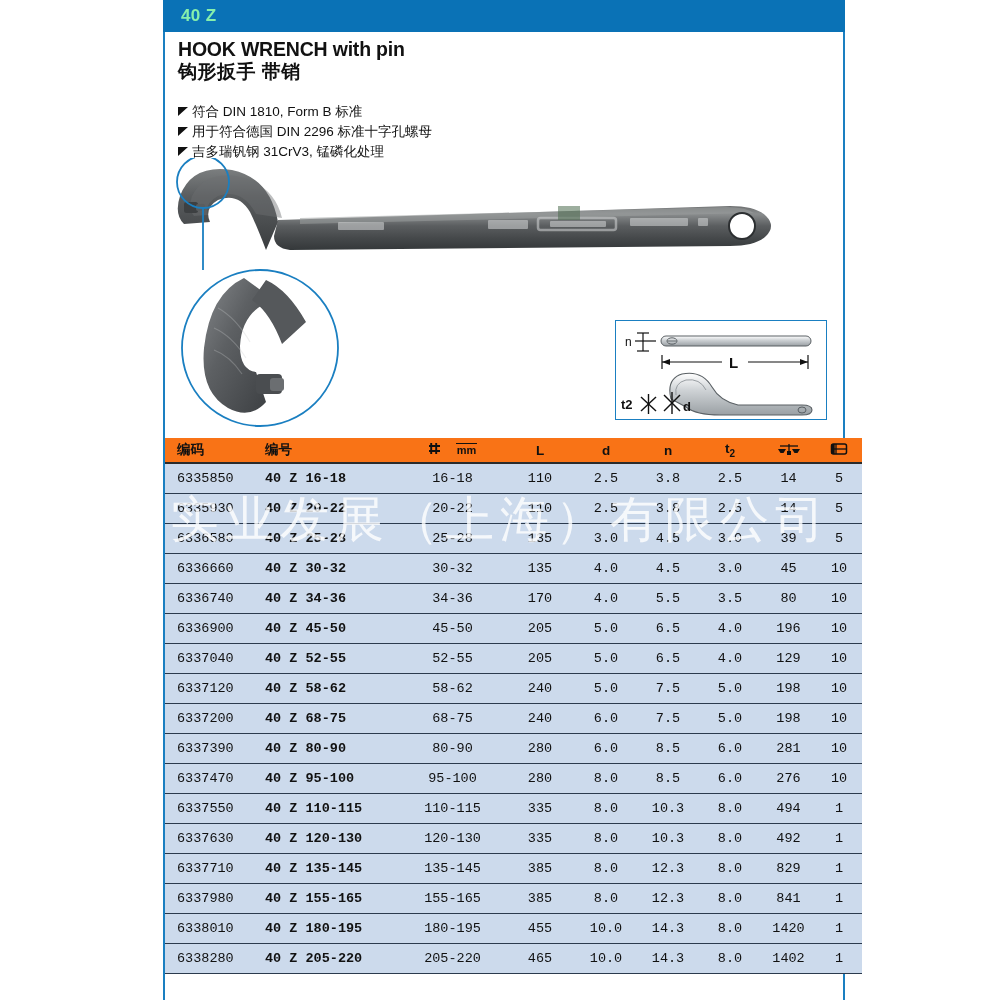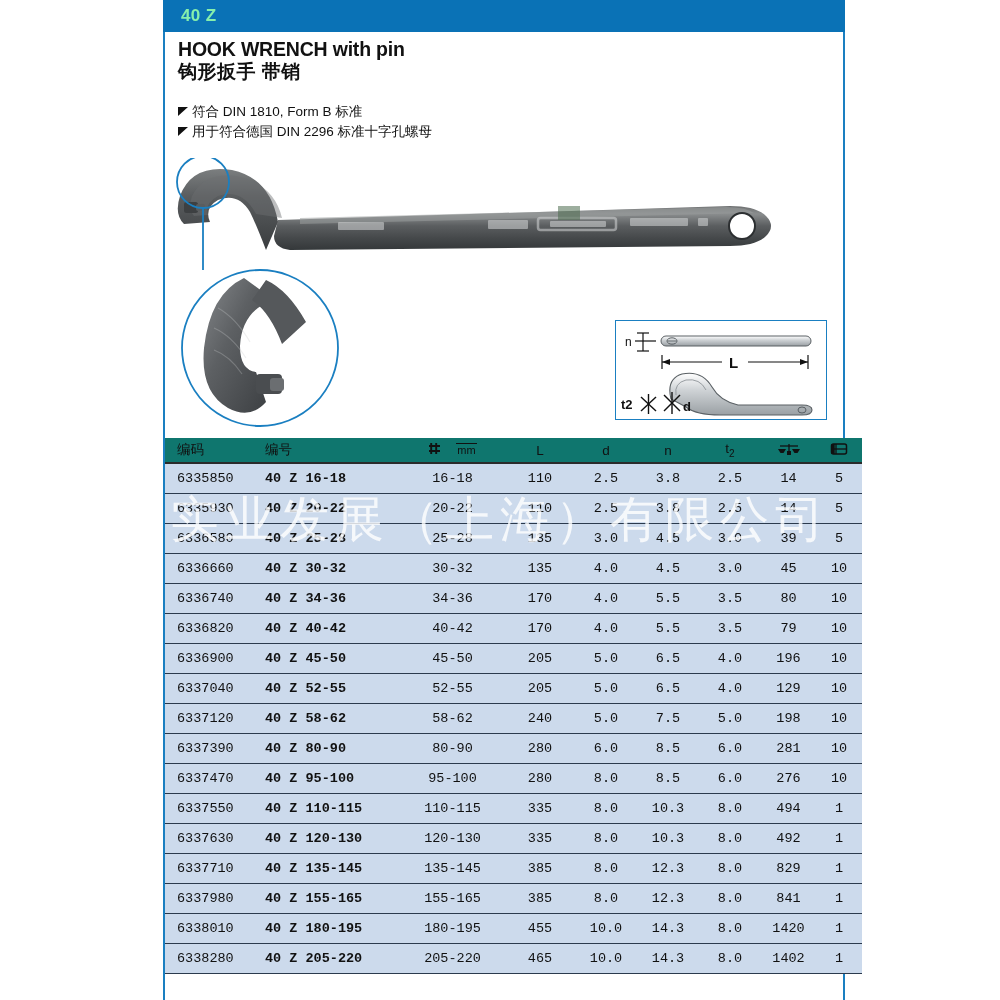--- a/index.html
+++ b/index.html
@@ -126,23 +126,23 @@
     table-layout: fixed;
     font-size: 13.5px;
   }
   #spec-table th, #spec-table td {
     padding: 0;
     height: 30px;
     vertical-align: middle;
     box-sizing: border-box;
   }
   #spec-table thead th {
-    background: #0f766e;
+    background: #f97316;
     border-bottom: 2px solid #2b2b2b;
-    font-weight: normal;
+    font-weight: bold;
     font-size: 13.5px;
     color: #111;
     height: 25px;
   }
   #spec-table tbody tr {
     background: #ccdaec;
     font-family: Liberation Mono, monospace;
   }
   #spec-table tbody td {
     border-bottom: 1.3px solid #2b3a4d;
@@ -222,20 +222,28 @@
 
     <div class="bullet-row">
       <span class="bullet-mark">
         <svg width="10" height="10" viewBox="0 0 10 10">
             <path d="M0 0 H10 L0 9 Z" fill="#111"></path>
           </svg>
       </span>
       <span class="bullet-text">用于符合德国 DIN 2296 标准十字孔螺母</span>
     </div>
 
+    <div class="bullet-row">
+      <span class="bullet-mark">
+        <svg width="10" height="10" viewBox="0 0 10 10">
+            <path d="M0 0 H10 L0 9 Z" fill="#111"></path>
+          </svg>
+      </span>
+      <span class="bullet-text">吉多瑞钒钢 31CrV3, 锰磷化处理</span>
+    </div>
 
   </div>
 </div>
 
 <div id="photo-area">
 
   <svg id="wrench-photo" width="670" height="120" viewBox="0 0 670 120">
     <defs>
       <linearGradient id="steelV" x1="0" y1="0" x2="0" y2="1">
         <stop offset="0%" stop-color="#6d6f70"></stop>
@@ -446,31 +454,20 @@
         <td class="col-model">40 Z 34-36</td>
         <td class="col-size">34-36</td>
         <td class="col-l">170</td>
         <td class="col-d">4.0</td>
         <td class="col-n">5.5</td>
         <td class="col-t2">3.5</td>
         <td class="col-weight">80</td>
         <td class="col-pack">10</td>
       </tr>
       <tr>
-        <td class="col-code">6336820</td>
-        <td class="col-model">40 Z 40-42</td>
-        <td class="col-size">40-42</td>
-        <td class="col-l">170</td>
-        <td class="col-d">4.0</td>
-        <td class="col-n">5.5</td>
-        <td class="col-t2">3.5</td>
-        <td class="col-weight">79</td>
-        <td class="col-pack">10</td>
-      </tr>
-      <tr>
         <td class="col-code">6336900</td>
         <td class="col-model">40 Z 45-50</td>
         <td class="col-size">45-50</td>
         <td class="col-l">205</td>
         <td class="col-d">5.0</td>
         <td class="col-n">6.5</td>
         <td class="col-t2">4.0</td>
         <td class="col-weight">196</td>
         <td class="col-pack">10</td>
       </tr>
@@ -484,20 +481,31 @@
         <td class="col-t2">4.0</td>
         <td class="col-weight">129</td>
         <td class="col-pack">10</td>
       </tr>
       <tr>
         <td class="col-code">6337120</td>
         <td class="col-model">40 Z 58-62</td>
         <td class="col-size">58-62</td>
         <td class="col-l">240</td>
         <td class="col-d">5.0</td>
+        <td class="col-n">7.5</td>
+        <td class="col-t2">5.0</td>
+        <td class="col-weight">198</td>
+        <td class="col-pack">10</td>
+      </tr>
+      <tr>
+        <td class="col-code">6337200</td>
+        <td class="col-model">40 Z 68-75</td>
+        <td class="col-size">68-75</td>
+        <td class="col-l">240</td>
+        <td class="col-d">6.0</td>
         <td class="col-n">7.5</td>
         <td class="col-t2">5.0</td>
         <td class="col-weight">198</td>
         <td class="col-pack">10</td>
       </tr>
       <tr>
         <td class="col-code">6337390</td>
         <td class="col-model">40 Z 80-90</td>
         <td class="col-size">80-90</td>
         <td class="col-l">280</td>

